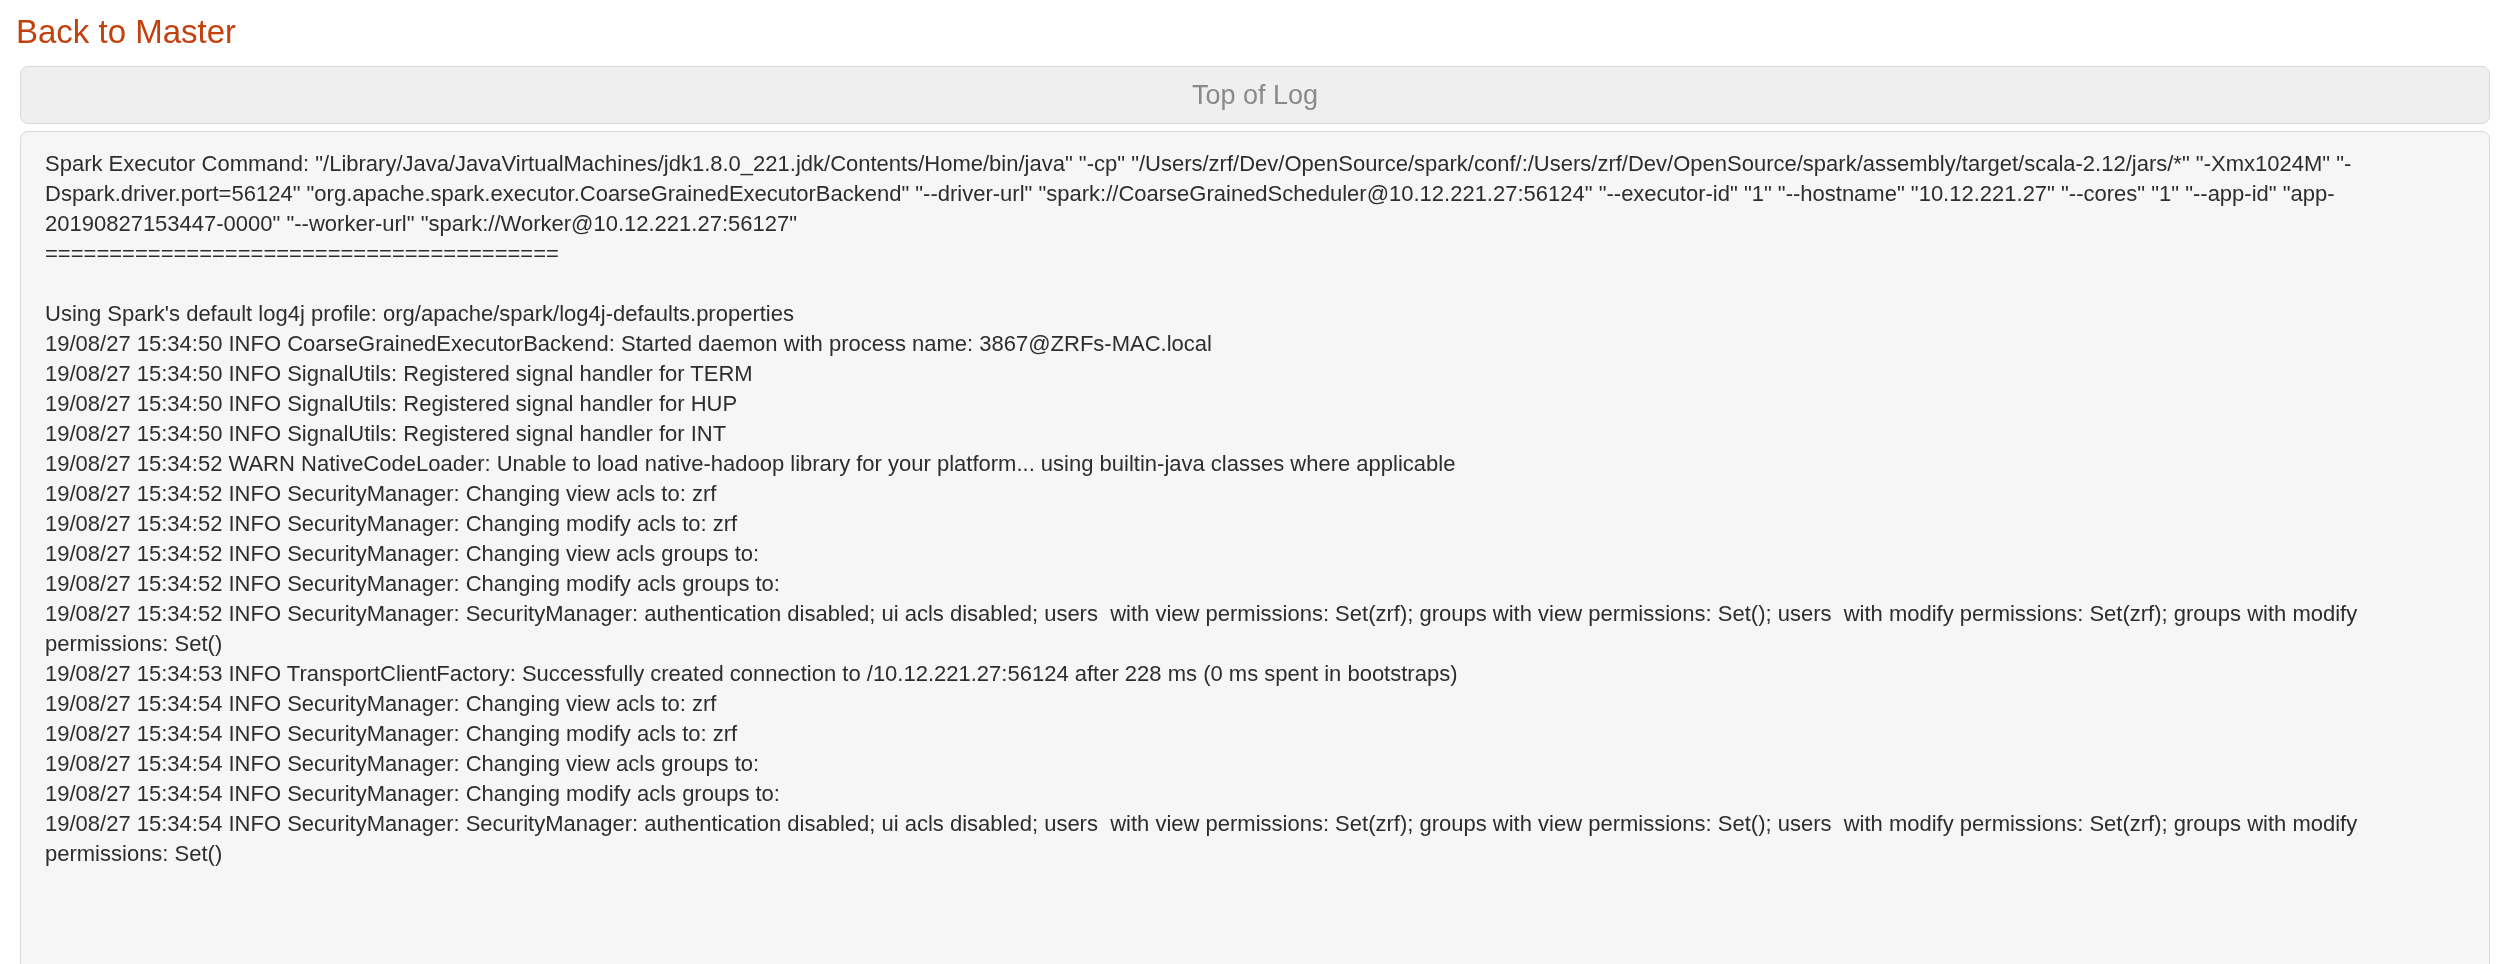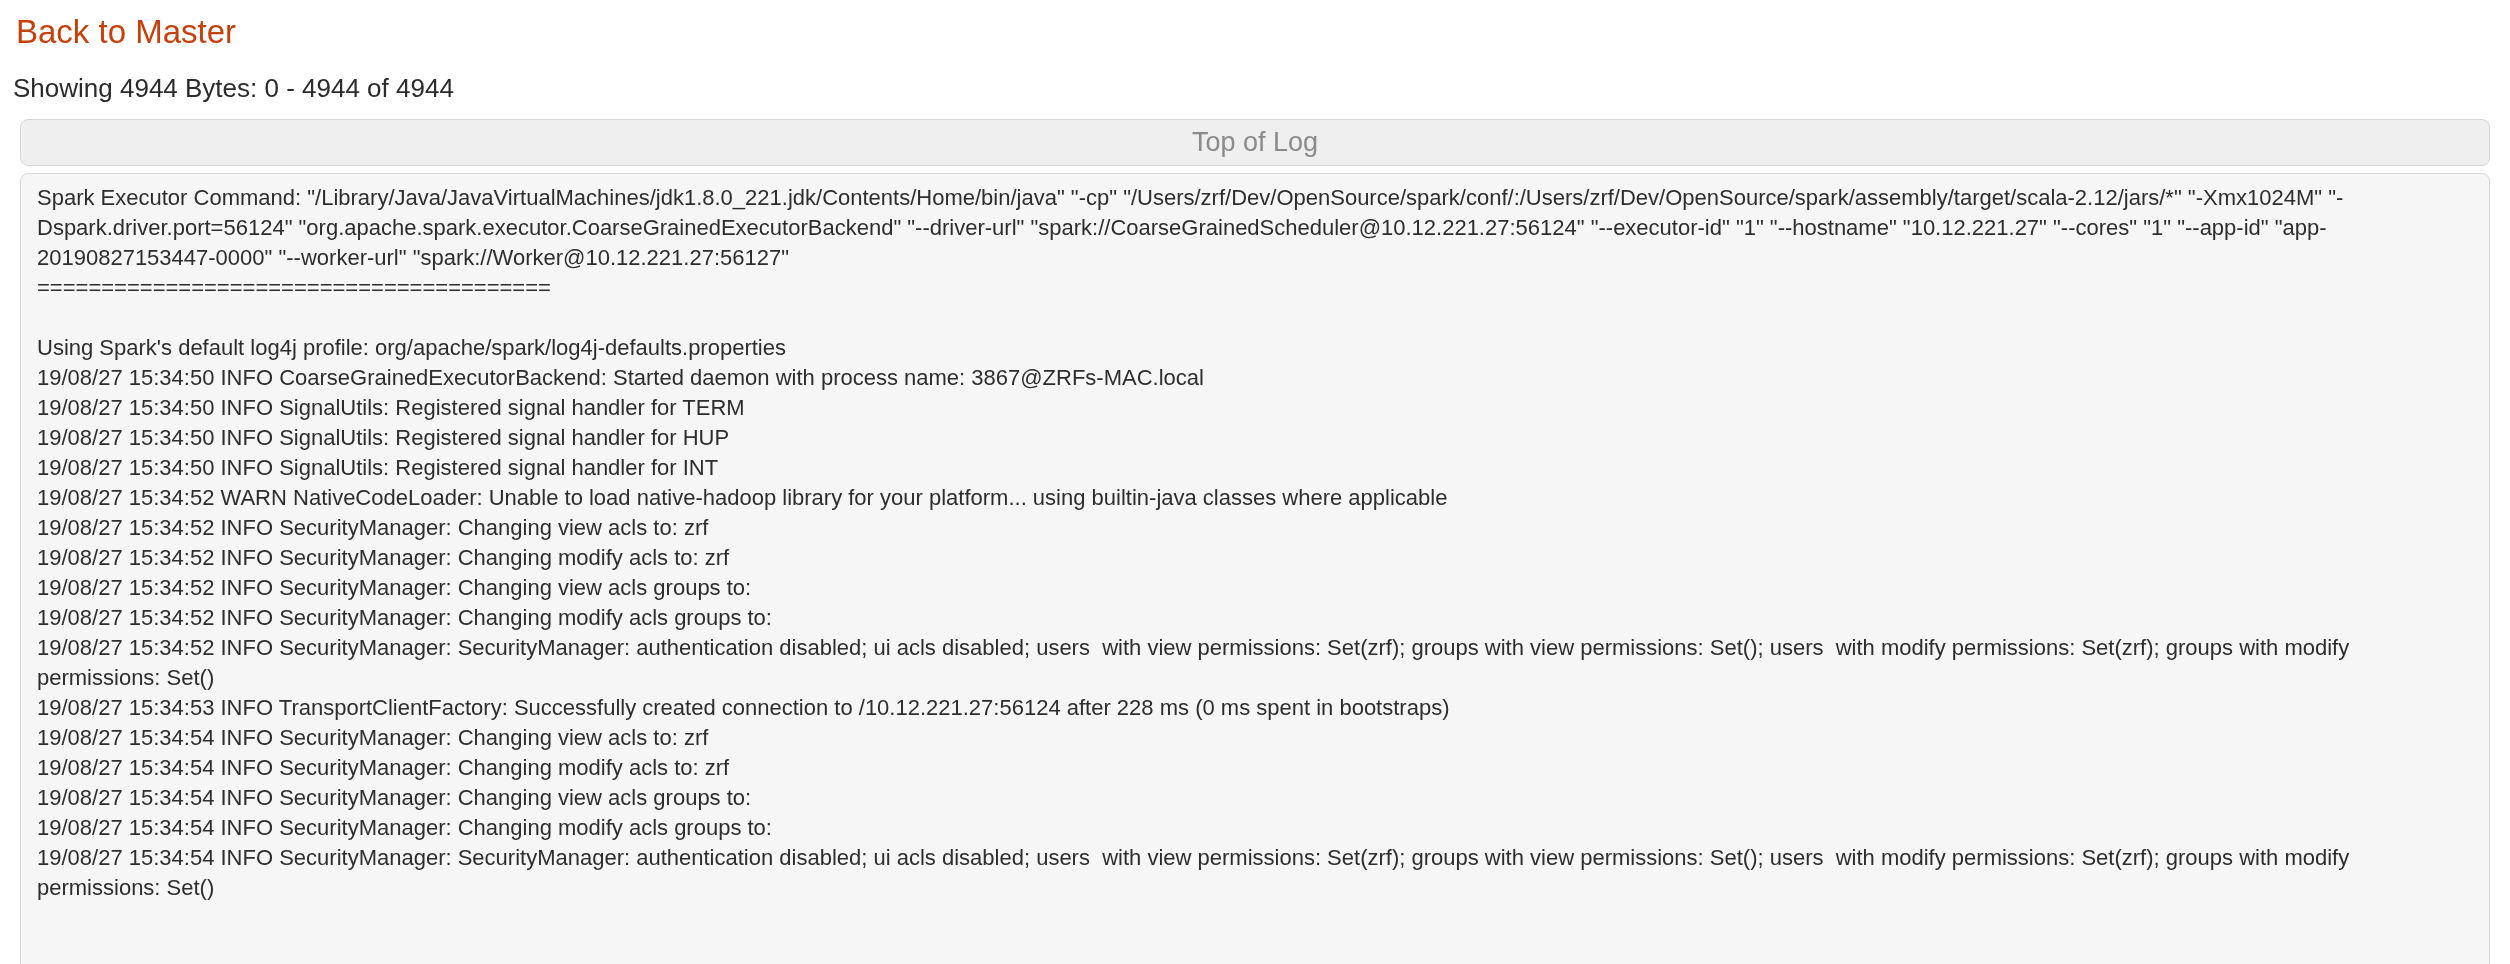--- a/index.html
+++ b/index.html
@@ -24,21 +24,21 @@
     cursor: pointer;
   }
   .byte-range {
     margin: 23px 0 0 -3px;
     font-size: 26px;
     line-height: 30px;
     color: #2b2b2b;
   }
   .panel-header {
     margin: 16px 20px 4px 20px;
-    height: 47px;
+    height: 58px;
     background: #efefef;
     border: 1px solid #d8d8d8;
     border-radius: 8px;
     display: flex;
     align-items: center;
     justify-content: center;
     font-size: 27px;
     color: #8a8a8a;
     box-sizing: border-box;
   }
@@ -46,35 +46,34 @@
     margin: 7px 20px 0 20px;
     background: #f6f6f6;
     border: 1px solid #d8d8d8;
     border-radius: 8px;
     height: 860px; 
     box-sizing: border-box;
     padding: 9px 16px 9px 16px;
     overflow: hidden;
   }
   .log-content {
-    margin: 0;
+    margin: 8px;
     font-family: "Liberation Sans", sans-serif;
     font-size: 22px;
     line-height: 30px;
     color: #2d2d2d;
     white-space: pre-wrap;
     word-wrap: break-word;
   }
 </style>
 </head>
 <body>
 
 <div class="top-area">
   <a href="#" class="back-link">Back to Master</a>
-  <div class="byte-range">Showing 4944 Bytes: 0 - 4944 of 4944</div>
 </div>
 
 <div class="panel-header">Top of Log</div>
 
 <div class="log-panel">
   <pre class="log-content">Spark Executor Command: "/Library/Java/JavaVirtualMachines/jdk1.8.0_221.jdk/Contents/Home/bin/java" "-cp" "/Users/zrf/Dev/OpenSource/spark/conf/:/Users/zrf/Dev/OpenSource/spark/assembly/target/scala-2.12/jars/*" "-Xmx1024M" "-Dspark.driver.port=56124" "org.apache.spark.executor.CoarseGrainedExecutorBackend" "--driver-url" "spark://CoarseGrainedScheduler@10.12.221.27:56124" "--executor-id" "1" "--hostname" "10.12.221.27" "--cores" "1" "--app-id" "app-20190827153447-0000" "--worker-url" "spark://Worker@10.12.221.27:56127"
 ========================================
 
 Using Spark's default log4j profile: org/apache/spark/log4j-defaults.properties
 19/08/27 15:34:50 INFO CoarseGrainedExecutorBackend: Started daemon with process name: 3867@ZRFs-MAC.local

